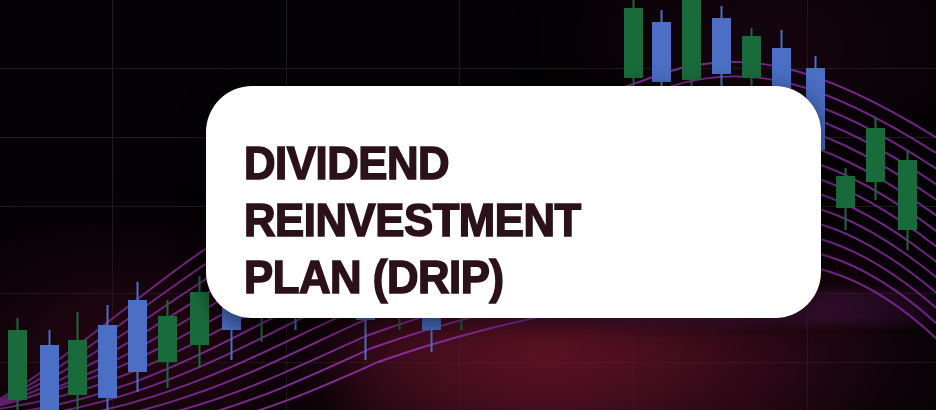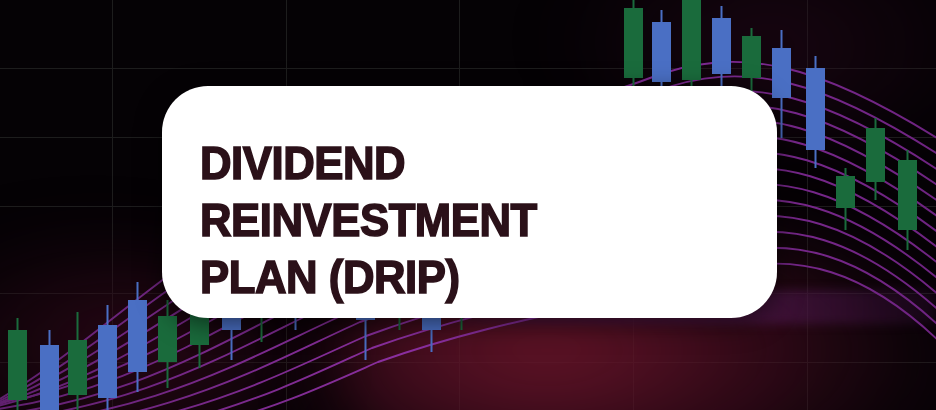--- a/index.html
+++ b/index.html
@@ -237,20 +237,20 @@
           <line x1="875.5" x2="875.5" y1="118" y2="200" stroke="#1a6b3c" stroke-width="2"></line>
           <rect x="866" y="128" width="19" height="54" fill="#1a6b3c"></rect>
         </g>
         <g>
           <line x1="907.5" x2="907.5" y1="150" y2="250" stroke="#1a6b3c" stroke-width="2"></line>
           <rect x="898" y="160" width="19" height="70" fill="#1a6b3c"></rect>
         </g>
       </svg>
   </div>
 
-  <div id="card-layer" class="layer" style="pointer-events:none;">
+  <div id="card-layer" class="layer" style="pointer-events:none;margin-left:44px;">
     <div id="card" style="pointer-events:auto;">
       <div id="card-title">DIVIDEND REINVESTMENT
 PLAN (DRIP)</div>
     </div>
   </div>
 
 </div>
 
 </body></html>

